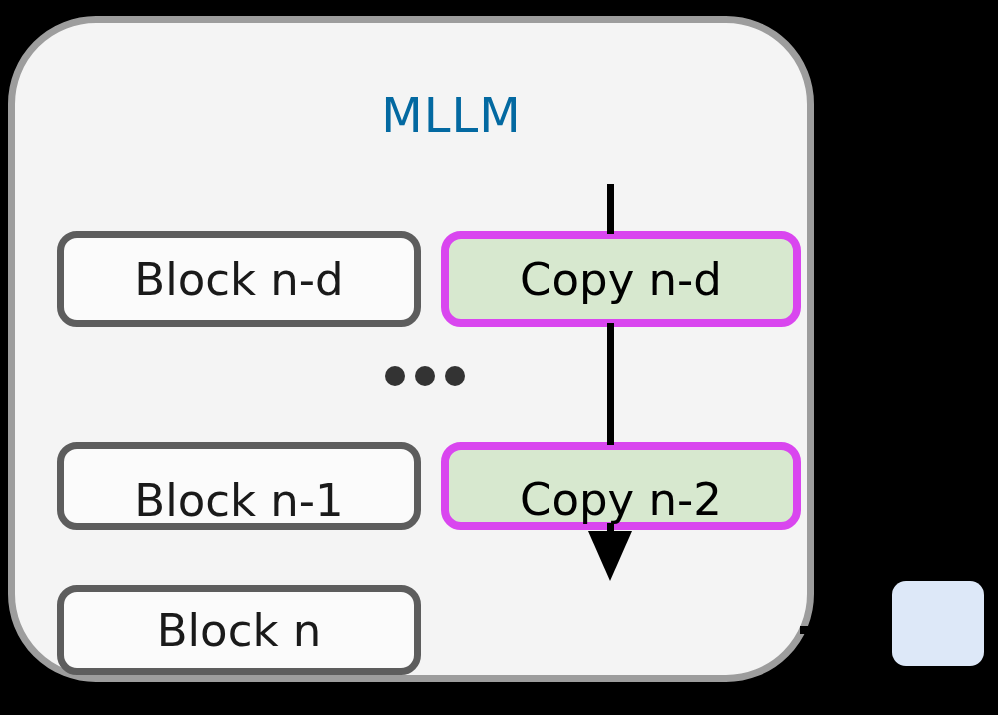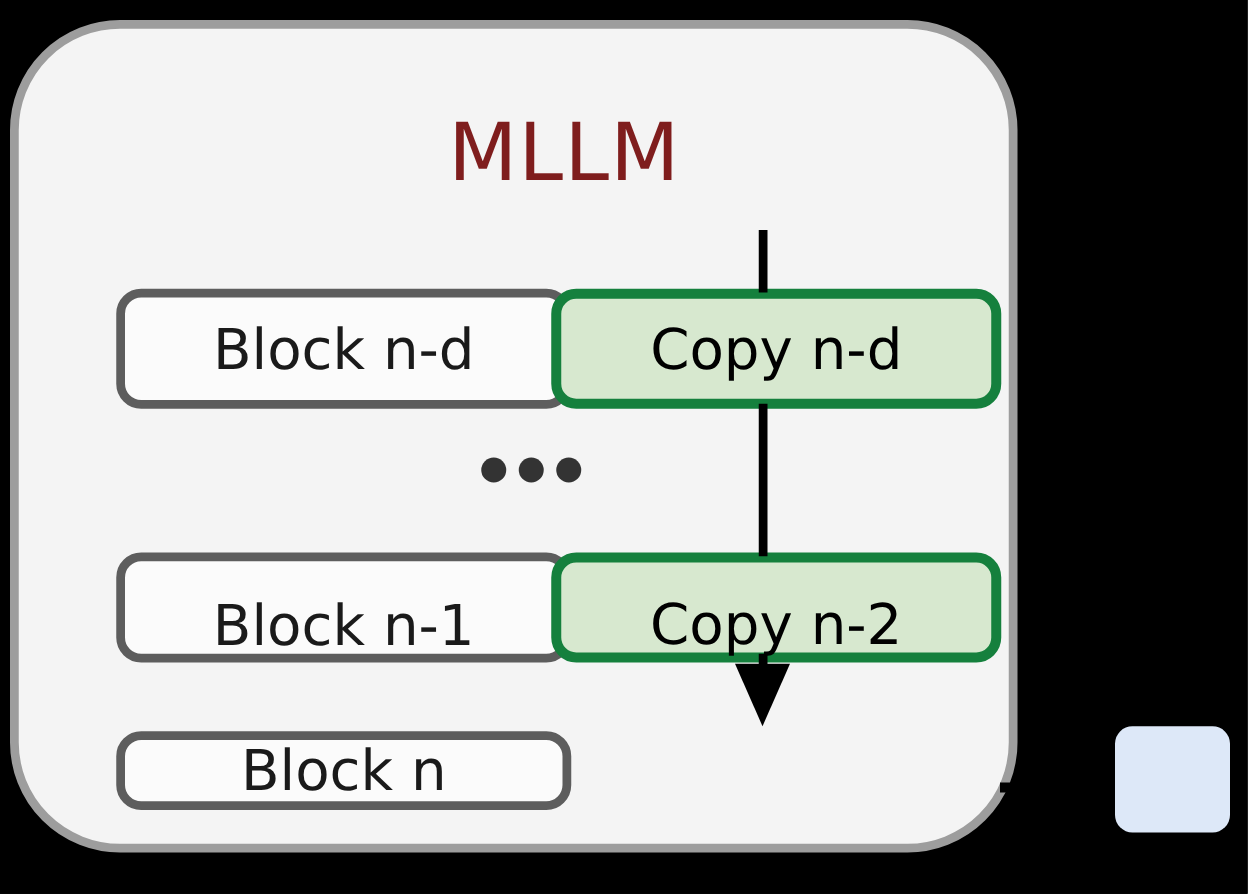--- a/index.html
+++ b/index.html
@@ -34,23 +34,23 @@
     border-radius: 88px;
     box-sizing: border-box;
   }
 
   .mllm-title {
     position: absolute;
     left: 0;
     top: 68px;
     width: 806px;
     text-align: center;
-    font-size: 64px;
+    font-size: 48px;
     line-height: 1;
-    color: #7f1d1d;
+    color: #0369a1;
     font-family: "DejaVu Sans", sans-serif;
     font-weight: 400;
     letter-spacing: 1px;
     padding-left: 67px;
     box-sizing: border-box;
     user-select: none;
   }
 
   
   .node {
@@ -65,35 +65,34 @@
     color: #1a1a1a;
     white-space: nowrap;
     user-select: none;
   }
 
   .node.block {
     background: #fbfbfb;
     border: 7px solid #5d5d5d;
     left: 42px;
     width: 364px;
-    margin-left: 36px;
   }
 
   .node.copy {
     background: #d7e8cf;
-    border: 8px solid #15803d;
+    border: 8px solid #d946ef;
     left: 426px;
     width: 360px;
     color: #000000;
   }
 
   
   .row1 { top: 208px; height: 96px; }
   .row2 { top: 419px; height: 88px; align-items: flex-end; }
-  .row3 { top: 562px; height: 63px; }
+  .row3 { top: 562px; height: 90px; }
 
   
   .ellipsis {
     position: absolute;
     left: 370px;
     top: 340px;
     width: 80px;
     height: 26px;
     display: flex;
     align-items: center;

